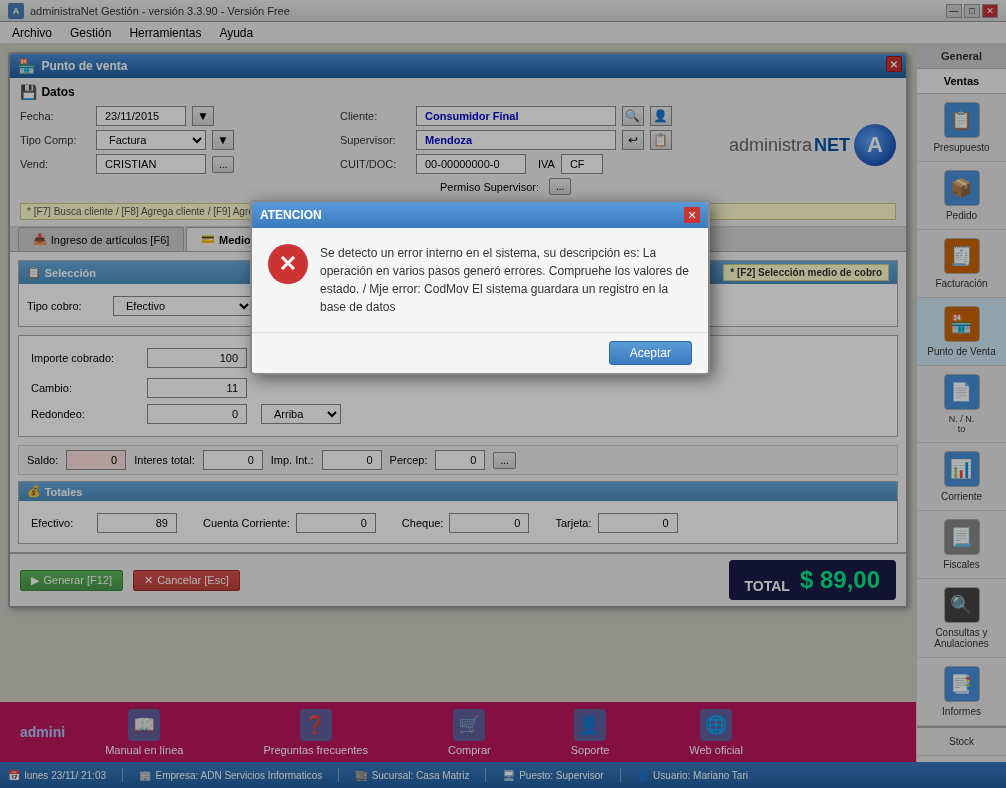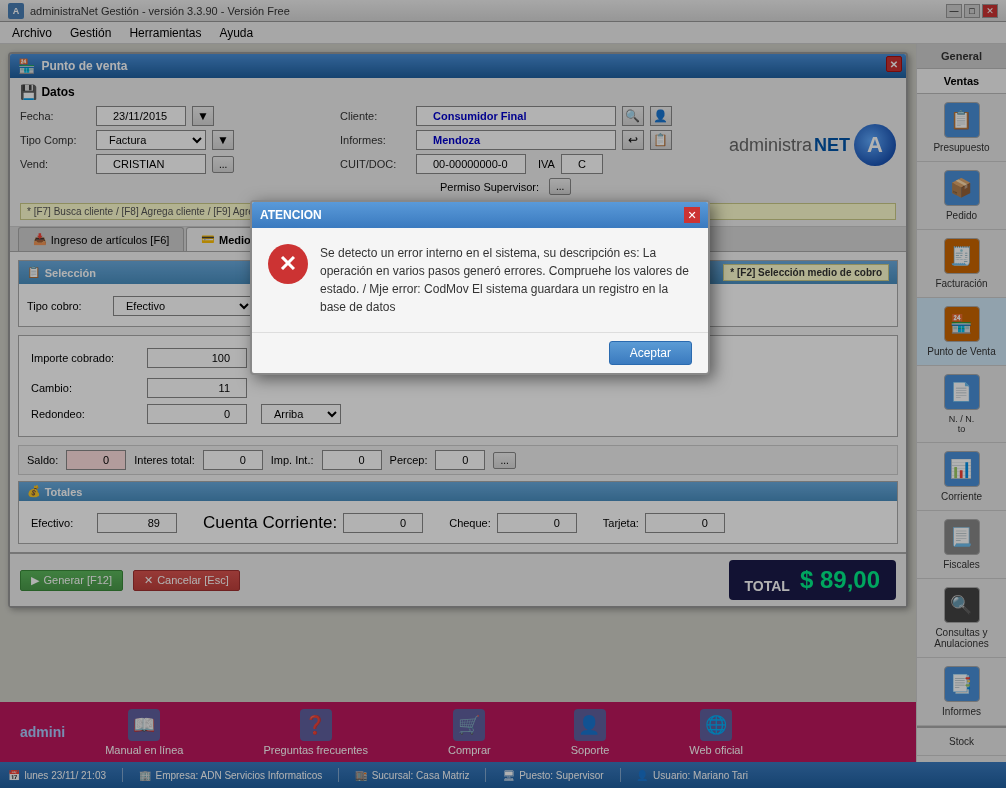--- a/index.html
+++ b/index.html
@@ -177,21 +177,21 @@
     }
     .form-label {
       font-size: 11px;
       color: #333;
       min-width: 70px;
     }
     .form-input {
       height: 20px;
       border: 1px solid #888;
       background: white;
-      padding: 2px 16px;
+      padding: 2px 8px;
       font-size: 11px;
     }
     .form-input.blue-text {
       color: #0000cc;
       font-weight: bold;
     }
     select.form-input {
       padding: 0 8px;
     }
 
@@ -598,21 +598,21 @@
         </div>
 
         <div style="flex:1;">
           <div class="form-row">
             <span class="form-label">Cliente:</span>
             <input class="form-input blue-text" type="text" value="Consumidor Final" style="width: 200px;">
             <button class="icon-btn">🔍</button>
             <button class="icon-btn">👤</button>
           </div>
           <div class="form-row">
-            <span class="form-label">Informes:</span>
+            <span class="form-label">Supervisor:</span>
             <input class="form-input blue-text" type="text" value="Mendoza" style="width: 200px;">
             <button class="icon-btn">↩</button>
             <button class="icon-btn">📋</button>
           </div>
           <div class="form-row">
             <span class="form-label">CUIT/DOC:</span>
             <input class="form-input" type="text" value="00-00000000-0" style="width: 110px;">
             <span style="margin-left:6px; font-size:11px;">IVA</span>
             <input class="form-input" type="text" value="CF" style="width: 42px;">
           </div>
@@ -703,21 +703,21 @@
 
       <div style="border:1px solid #aaa; background:white;">
         <div class="section-header">
           <span>💰</span>
           <span>Totales</span>
         </div>
         <div style="padding:6px 12px;">
           <div class="input-row">
             <span style="font-size:11px; min-width:60px;">Efectivo:</span>
             <input class="form-input input-num" type="text" value="89" style="width: 80px;">
-            <span style="font-size:17px; margin-left:20px;">Cuenta Corriente:</span>
+            <span style="font-size:11px; margin-left:20px;">Cuenta Corriente:</span>
             <input class="form-input input-num" type="text" value="0" style="width: 80px;">
             <span style="font-size:11px; margin-left:20px;">Cheque:</span>
             <input class="form-input input-num" type="text" value="0" style="width: 80px;">
             <span style="font-size:11px; margin-left:20px;">Tarjeta:</span>
             <input class="form-input input-num" type="text" value="0" style="width: 80px;">
           </div>
         </div>
       </div>
 
     </div>

